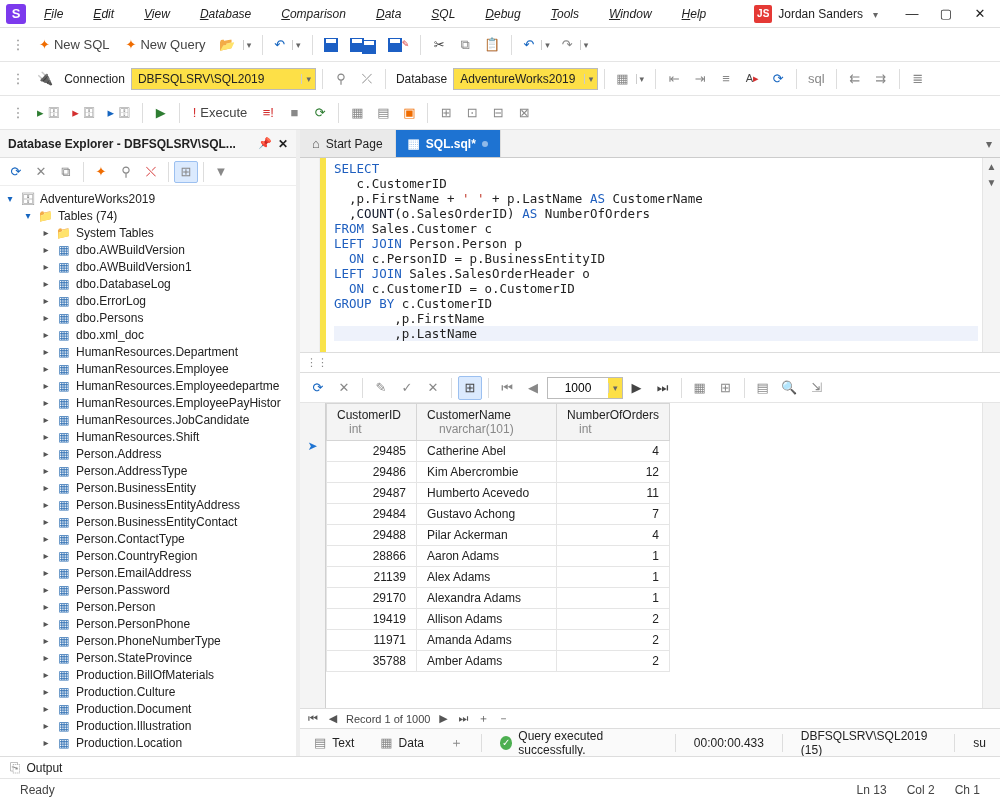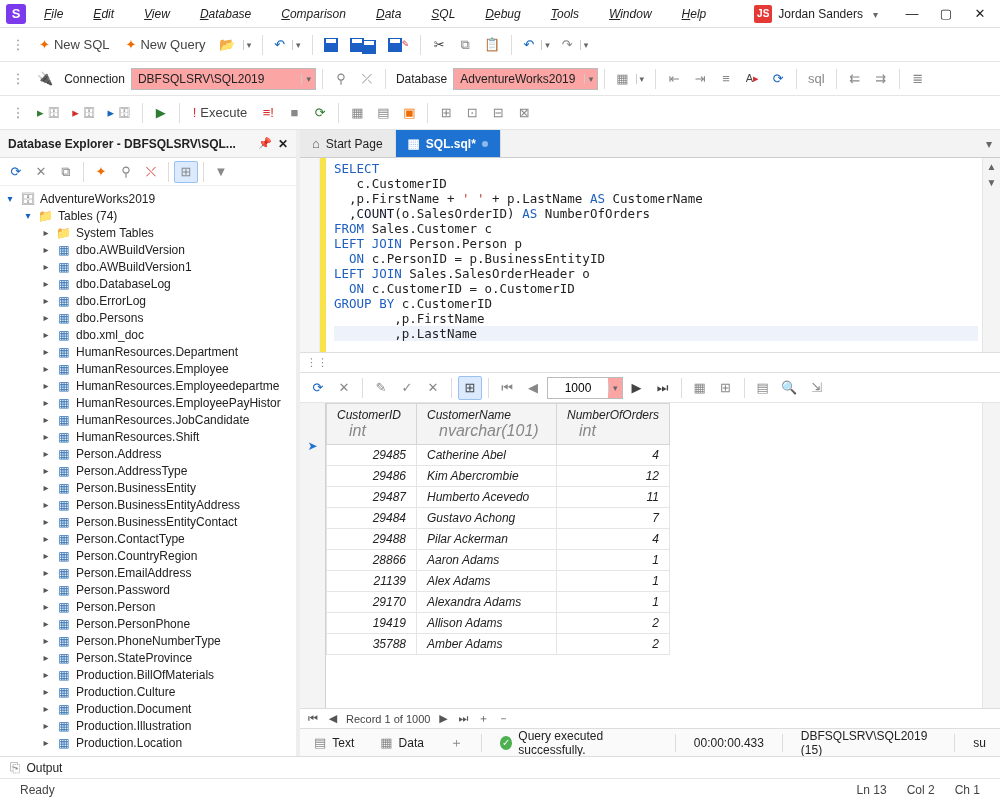--- a/index.html
+++ b/index.html
@@ -71,24 +71,24 @@
   .splitter-handle{height:20px;border-bottom:1px solid #ddd;display:flex;align-items:center;padding-left:6px;color:#888;font-size:11px;}
   
   
   .results-toolbar{display:flex;align-items:center;height:30px;padding:0 6px;border-bottom:1px solid #e5e5e5;gap:2px;}
   .page-input{width:60px;height:20px;border:1px solid #bbb;text-align:center;font-size:12px;}
   
   
   .grid-wrap{flex:1;display:flex;min-height:0;}
   .grid-rowhead-col{width:26px;border-right:1px solid #d0d0d0;background:#f4f4f4;}
   .grid{flex:1;overflow:auto;position:relative;}
-  .grid table{border-collapse:collapse;width:auto;font-style:italic;}
+  .grid table{border-collapse:collapse;width:auto;}
   .grid th{background:#f4f4f4;border:1px solid #d5d5d5;padding:4px 10px;text-align:left;font-weight:normal;vertical-align:top;}
   .grid th .col-name{color:#222;font-size:12px;}
-  .grid th .col-type{color:#888;font-size:16px;padding-left:12px;}
+  .grid th .col-type{color:#888;font-size:12px;padding-left:12px;}
   .grid td{border:1px solid #e5e5e5;padding:3px 10px;font-size:12px;height:21px;}
   .grid td.num{text-align:right;}
   .row-arrow{color:#1e73d2;font-size:12px;display:block;text-align:center;padding-top:36px;}
   .grid-right-gutter{width:18px;background:#f4f4f4;border-left:1px solid #e5e5e5;}
   
   
   .record-nav{height:20px;border-top:1px solid #ddd;display:flex;align-items:center;padding:0 6px;font-size:11px;color:#444;gap:6px;}
   .record-nav .nav-btn{width:14px;text-align:center;color:#555;}
   
   
@@ -96,21 +96,21 @@
   .result-status .seg{display:flex;align-items:center;gap:6px;padding:0 8px;}
   .result-status .sep{width:1px;height:18px;background:#ddd;}
   .check{width:14px;height:14px;border-radius:50%;background:#4caf50;color:#fff;font-size:10px;display:flex;align-items:center;justify-content:center;}
   
   
   .output-bar{height:22px;border-top:1px solid #ddd;display:flex;align-items:center;padding:0 10px;gap:6px;font-size:12px;}
   .status-bar{height:22px;border-top:1px solid #e5e5e5;display:flex;align-items:center;padding:0 10px;font-size:12px;color:#444;}
   .status-bar .spacer{flex:1;}
   .status-bar .cell{padding:0 10px;}
   
-  .combo{display:inline-flex;align-items:center;border:1px solid #bbb;height:22px;background:#fca5a5;font-size:12px;}
+  .combo{display:inline-flex;align-items:center;border:1px solid #bbb;height:22px;background:#fde047;font-size:12px;}
   .combo span{padding:0 6px;}
   .combo .dd{border-left:1px solid #ccc;padding:0 4px;font-size:9px;color:#666;}
 </style>
 </head>
 <body>
 
 <div class="titlebar">
   <div class="logo">S</div>
   <div class="menu" id="menu">
       <div class="menu-item"><u>F</u>ile</div>
@@ -745,20 +745,25 @@
                 <td class="num">29170</td>
                 <td class="">Alexandra Adams</td>
                 <td class="num">1</td>
               </tr>
               <tr>
                 <td class="num">19419</td>
                 <td class="">Allison Adams</td>
                 <td class="num">2</td>
               </tr>
               <tr>
+                <td class="num">11971</td>
+                <td class="">Amanda Adams</td>
+                <td class="num">2</td>
+              </tr>
+              <tr>
                 <td class="num">35788</td>
                 <td class="">Amber Adams</td>
                 <td class="num">2</td>
               </tr>
             </tbody>
           </table>
       </div>
       <div class="grid-right-gutter"></div>
     </div>
 

